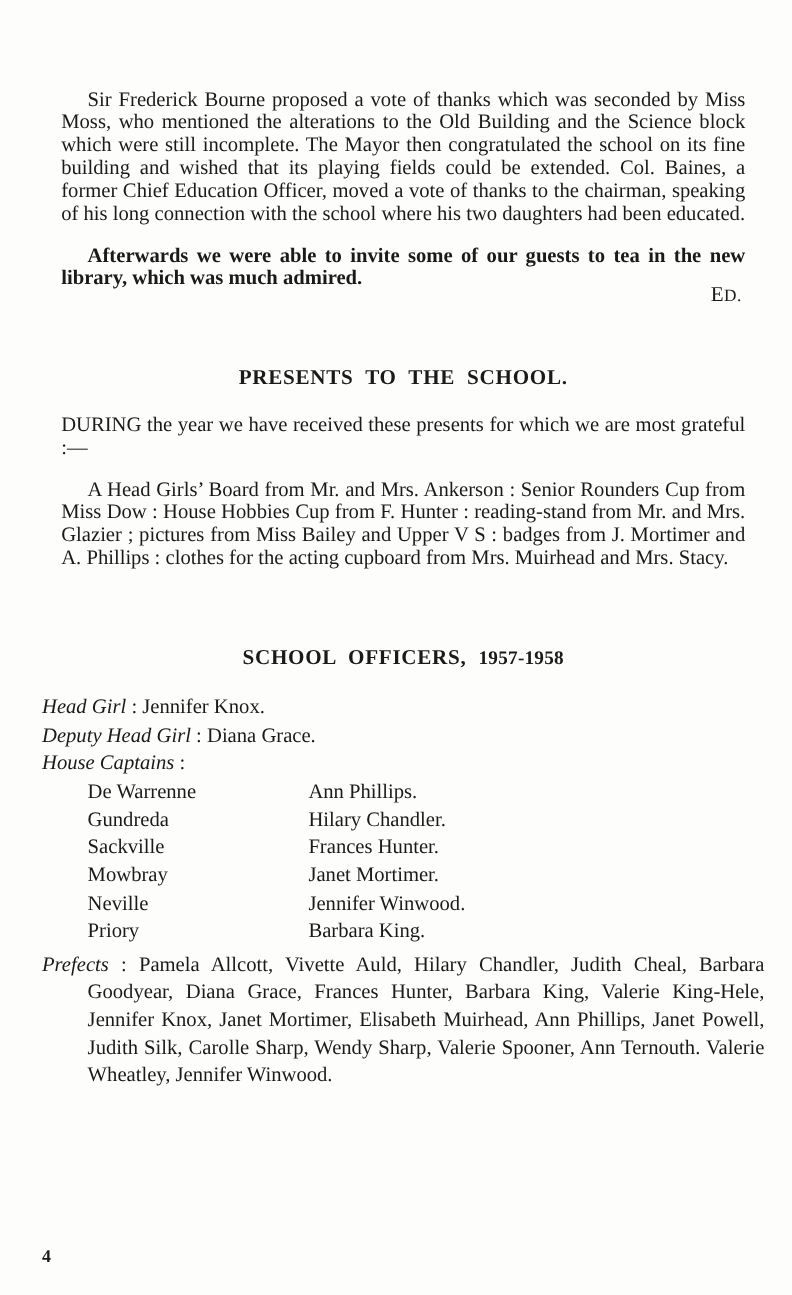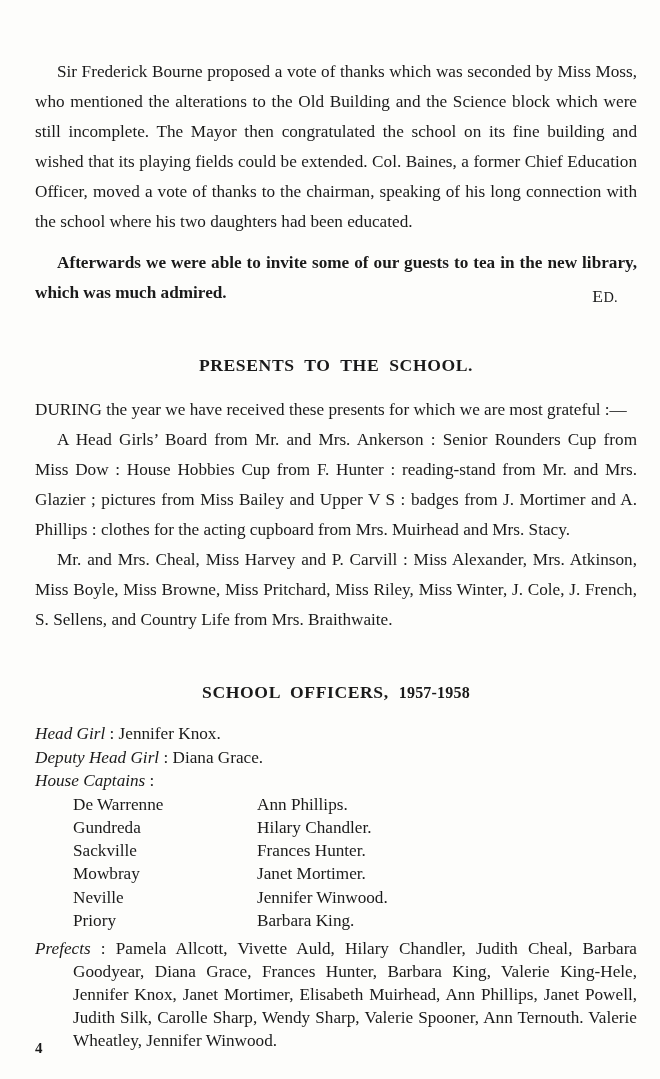--- a/index.html
+++ b/index.html
@@ -18,24 +18,24 @@
   }
   .page {
     position: absolute;
     left: 35px;
     top: 0;
     width: 602px;
     height: 1079px;
   }
   .para {
     font-size: 17.2px;
-    line-height: 30px;
+    line-height: 19px;
     text-align: justify;
     text-justify: inter-word;
-    margin: 0;
+    margin: 16px;
     -webkit-hyphens: none;
     hyphens: none;
   }
   .para.indent {
     text-indent: 22px;
   }
   .para.first {
     padding-top: 57px;
   }
   .tight {
@@ -153,21 +153,20 @@
     <span class="ed"><span class="cap">E</span><span>D.</span></span>
   </div>
 
   <h2 class="heading heading-1">PRESENTS TO THE SCHOOL.</h2>
 
   <p class="para after-heading">DURING the year we have received these presents for which we are most grateful :—</p>
 
   <p class="para indent tight">A Head Girls’ Board from Mr. and Mrs. Ankerson : Senior Rounders Cup from Miss Dow :  House Hobbies Cup from F. Hunter : reading-stand from Mr. and Mrs. Glazier ;  pictures from Miss Bailey and Upper V S :  badges from J. Mortimer and A. Phillips :  clothes for the acting cupboard from Mrs. Muirhead and Mrs. Stacy.</p>
 
 
-  <p class="para indent tight">Mr. and Mrs. Cheal, Miss Harvey and P. Carvill :  Miss Alexander, Mrs. Atkinson, Miss Boyle, Miss Browne, Miss Pritchard, Miss Riley, Miss Winter, J. Cole, J. French, S. Sellens, and Country Life from Mrs. Braithwaite.</p>
 
   <h2 class="heading heading-2"><span>SCHOOL OFFICERS,</span> <span class="year">1957-1958</span></h2>
 
   <p class="officer-line officers-start"><span class="lbl">Head Girl</span><span> :  </span><span>Jennifer Knox.</span></p>
 
   <p class="officer-line"><span class="lbl">Deputy Head Girl</span><span> :  </span><span>Diana Grace.</span></p>
 
   <p class="captains-label"><span>House Captains</span><span class="colon"> :</span></p>
 
   <table class="captains">

